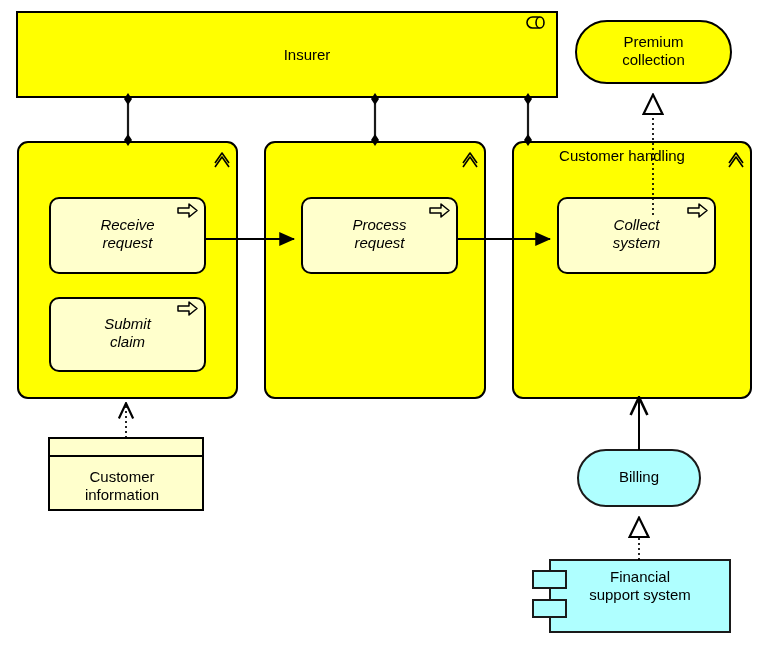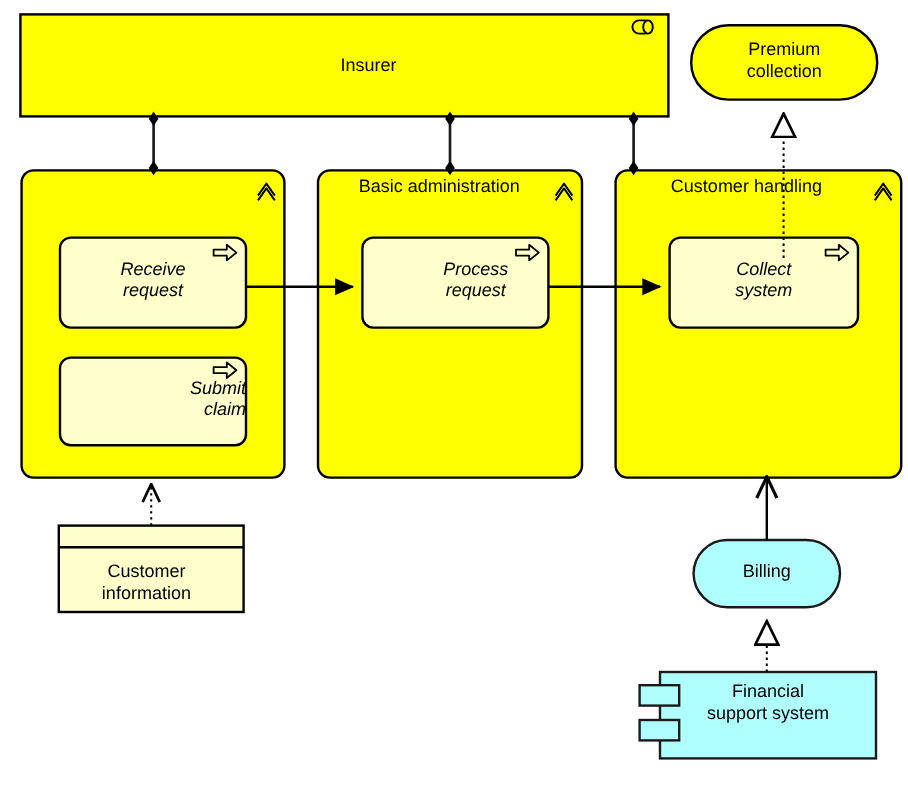--- a/index.html
+++ b/index.html
@@ -177,31 +177,30 @@
     </g>
 
     <g>
       <line x1="639" y1="560" x2="639" y2="518" stroke="#000000" stroke-width="1.7" stroke-dasharray="2,3" marker-end="url(#m-hollow-tri)"></line>
     </g>
   </svg>
 
   <div class="node-label lbl-actor" style="left:17px;  top:46px;  width:540px;padding-left:20px;">Insurer</div>
 
 
-  <div class="node-label lbl-function" style="left:272px; top:147px; width:188px;">Basic administration</div>
 
   <div class="node-label lbl-function" style="left:520px; top:147px; width:204px;">Customer handling</div>
 
   <div class="node-label lbl-process" style="left:50px;  top:216px; width:155px;">Receive
 request</div>
 
-  <div class="node-label lbl-process" style="left:50px;  top:315px; width:155px;text-align:right;">Submit
+  <div class="node-label lbl-process" style="left:50px;  top:315px; width:155px;">Submit
 claim</div>
 
-  <div class="node-label lbl-process" style="left:302px; top:216px; width:155px;padding-left:17px;">Process
+  <div class="node-label lbl-process" style="left:302px; top:216px; width:155px;">Process
 request</div>
 
   <div class="node-label lbl-process" style="left:558px; top:216px; width:157px;">Collect
 system</div>
 
   <div class="node-label lbl-service" style="left:576px; top:33px;  width:155px;">Premium
 collection</div>
 
   <div class="node-label lbl-object" style="left:49px;  top:468px; width:146px;">Customer
 information</div>

